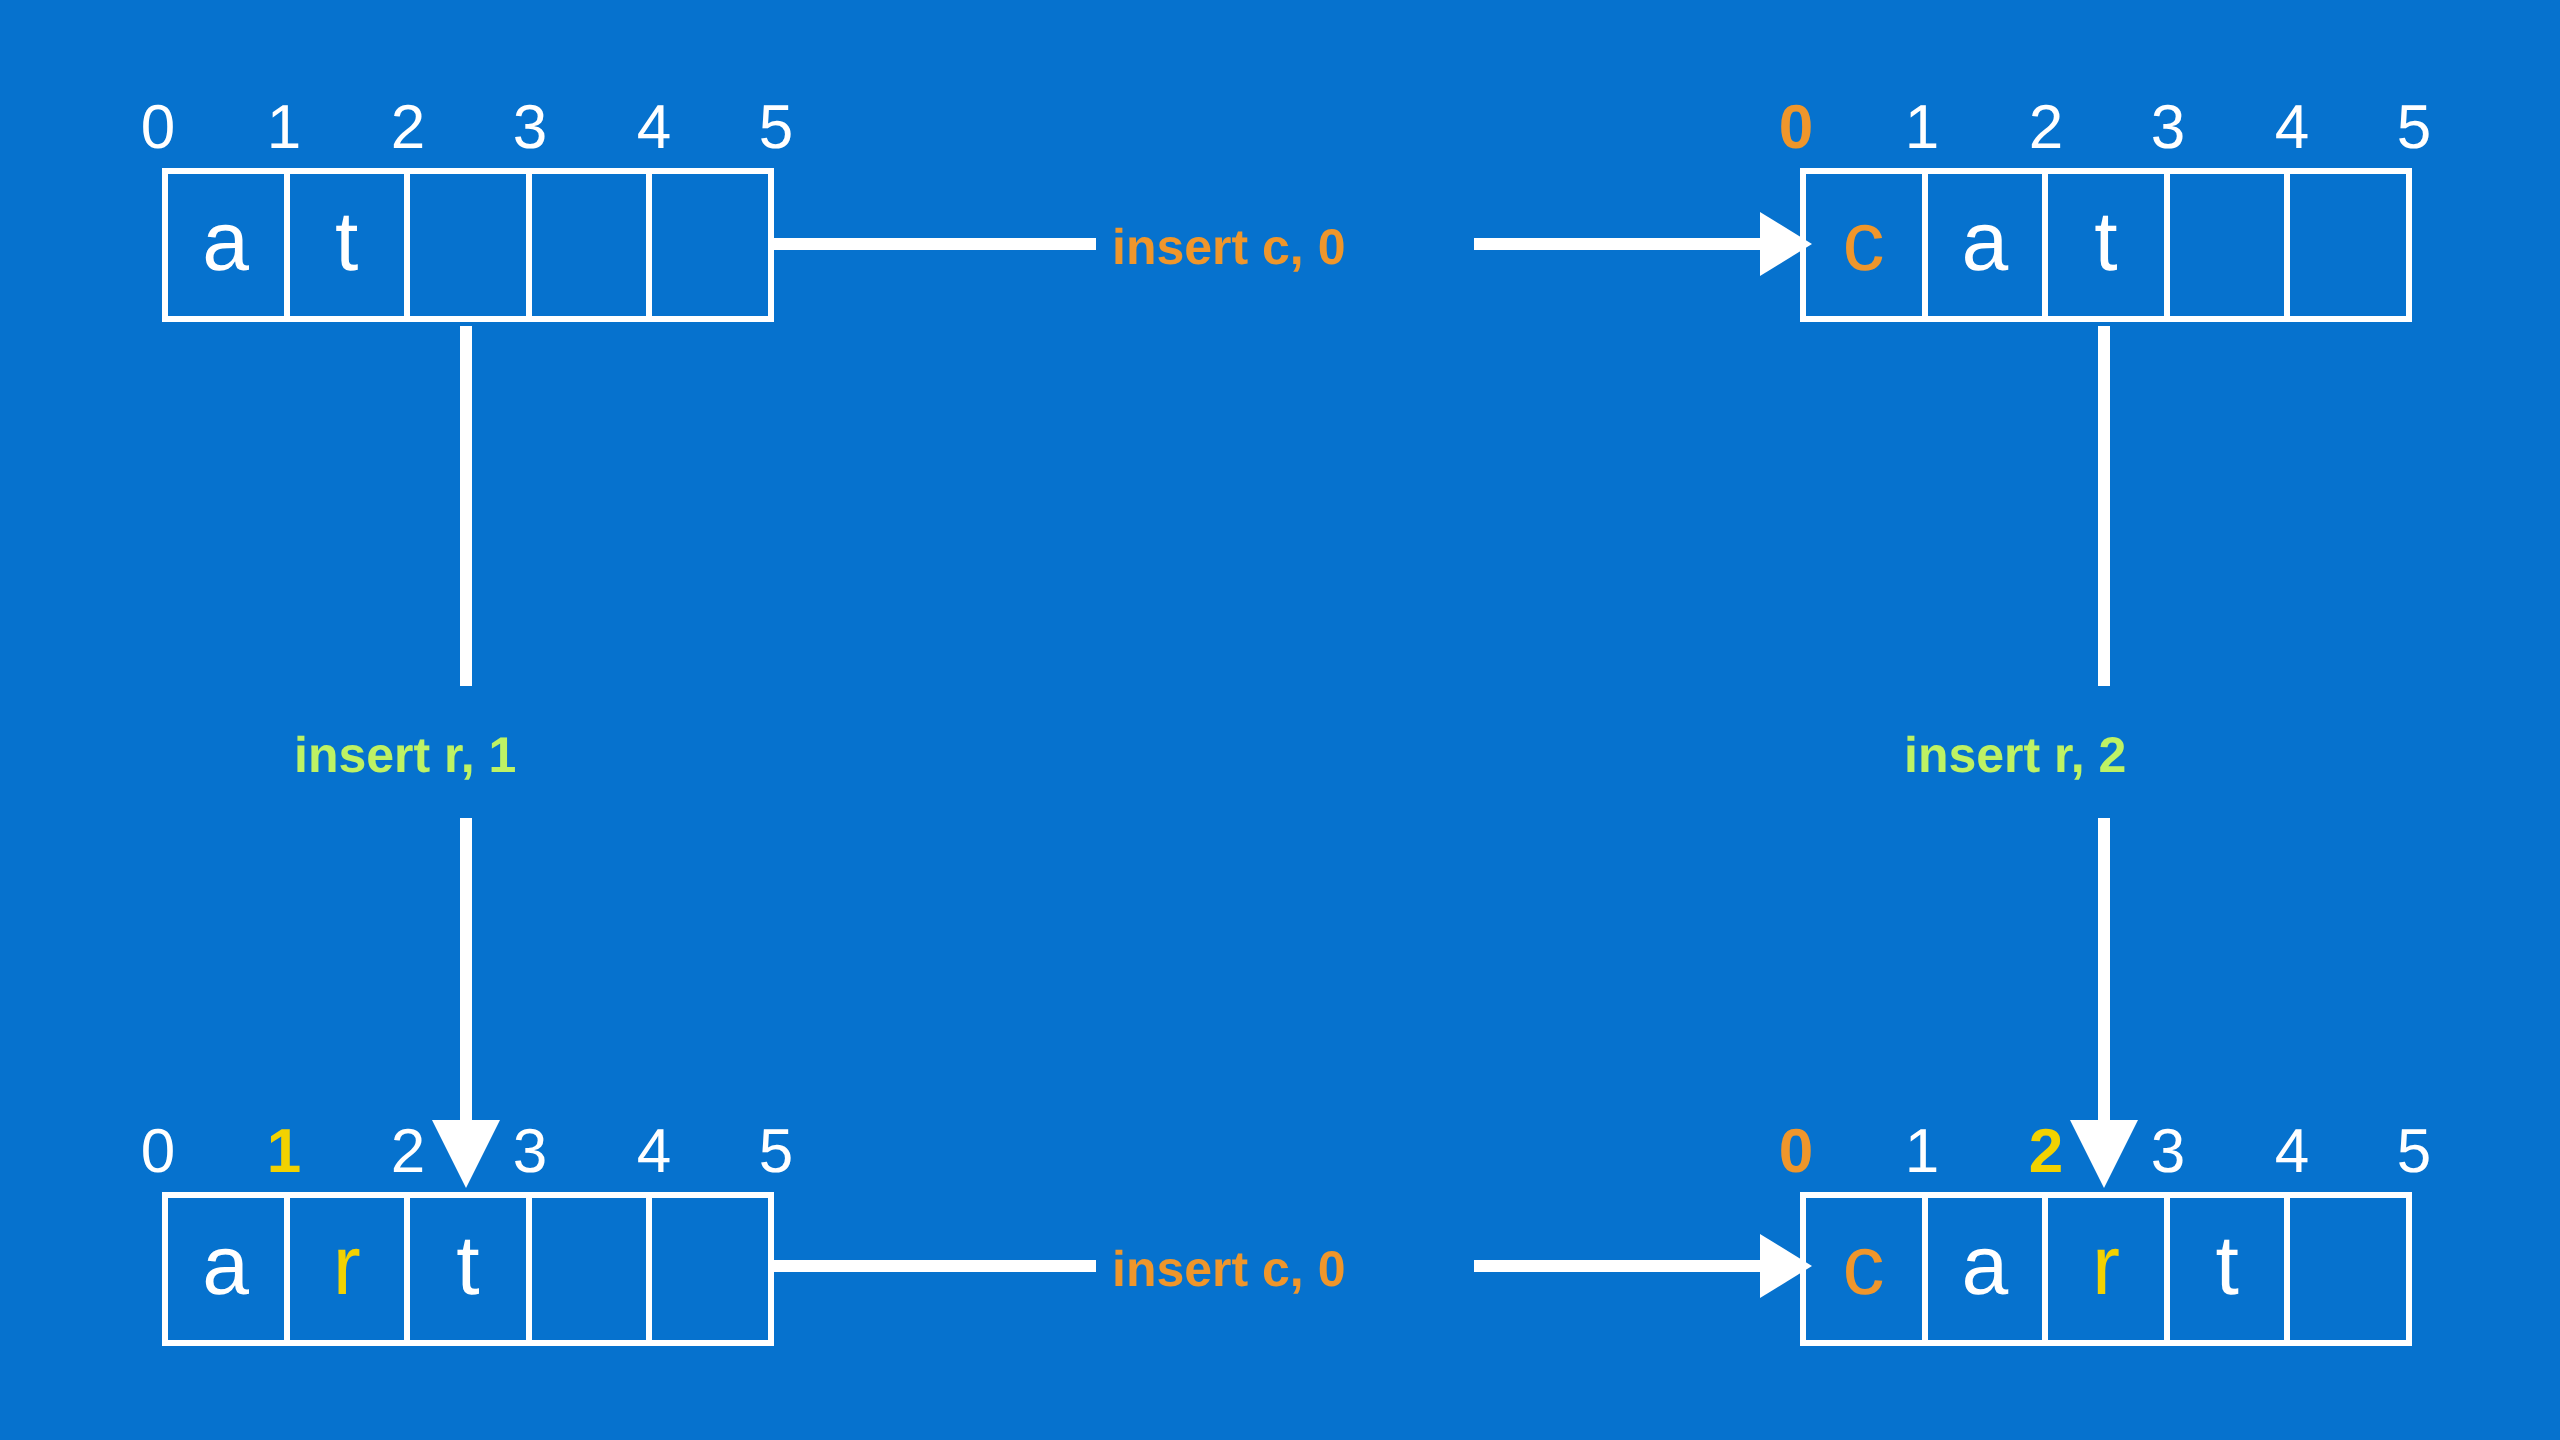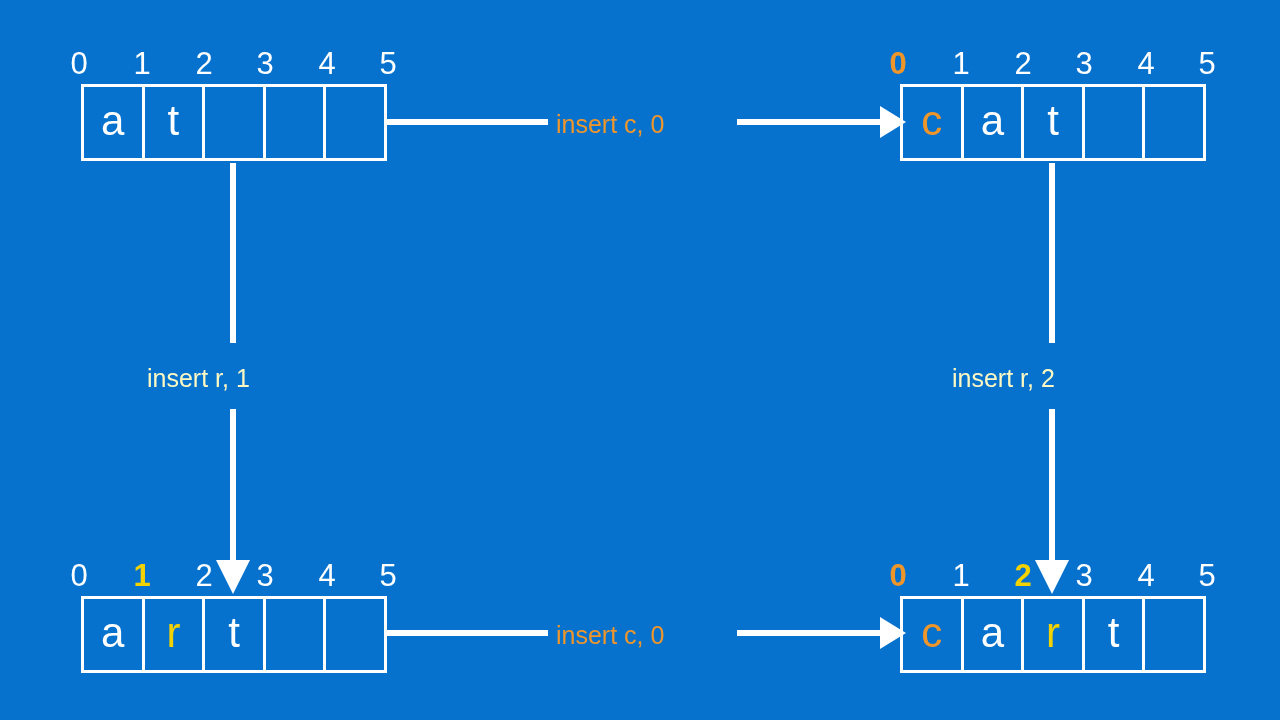--- a/index.html
+++ b/index.html
@@ -67,25 +67,25 @@
   .cell:last-child {
     border-right: none;
   }
   .cell.c-orange { color: #EF962B; }
   .cell.c-yellow { color: #F2D200; }
 
   
   .edge-label {
     position: absolute;
     font-size: 25px;
-    font-weight: 400;
+    font-weight: 700;
     white-space: nowrap;
   }
   .edge-label.orange { color: #EF962B; }
-  .edge-label.yellow { color: #fef9c3; }
+  .edge-label.yellow { color: #bef264; }
 
   svg.arrows {
     position: absolute;
     left: 0;
     top: 0;
     width: 1280px;
     height: 720px;
     pointer-events: none;
   }
 </style>

